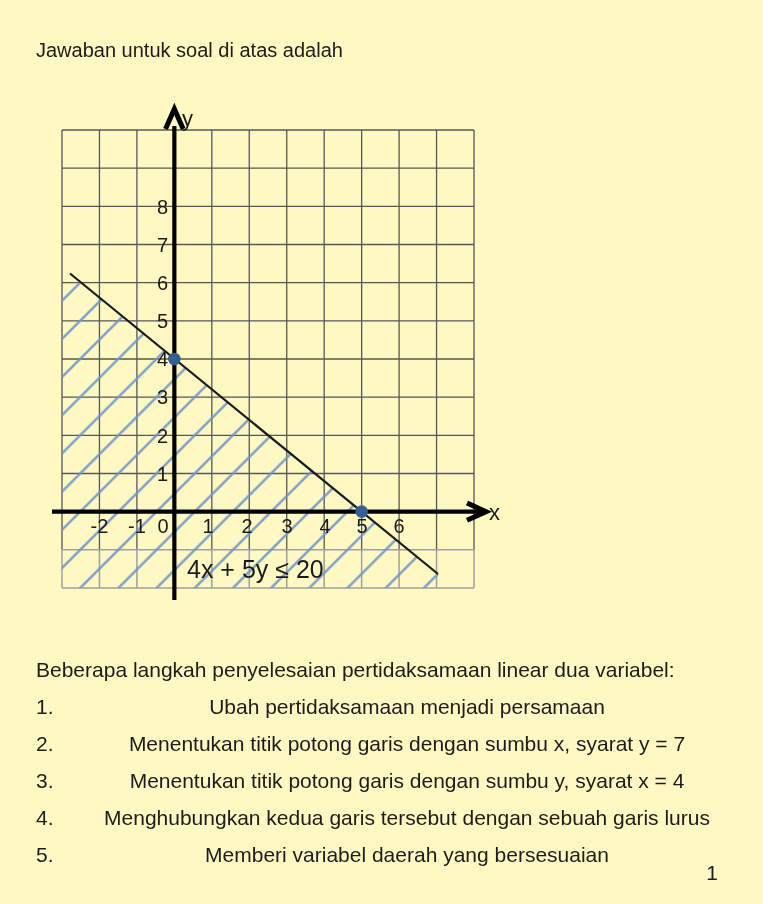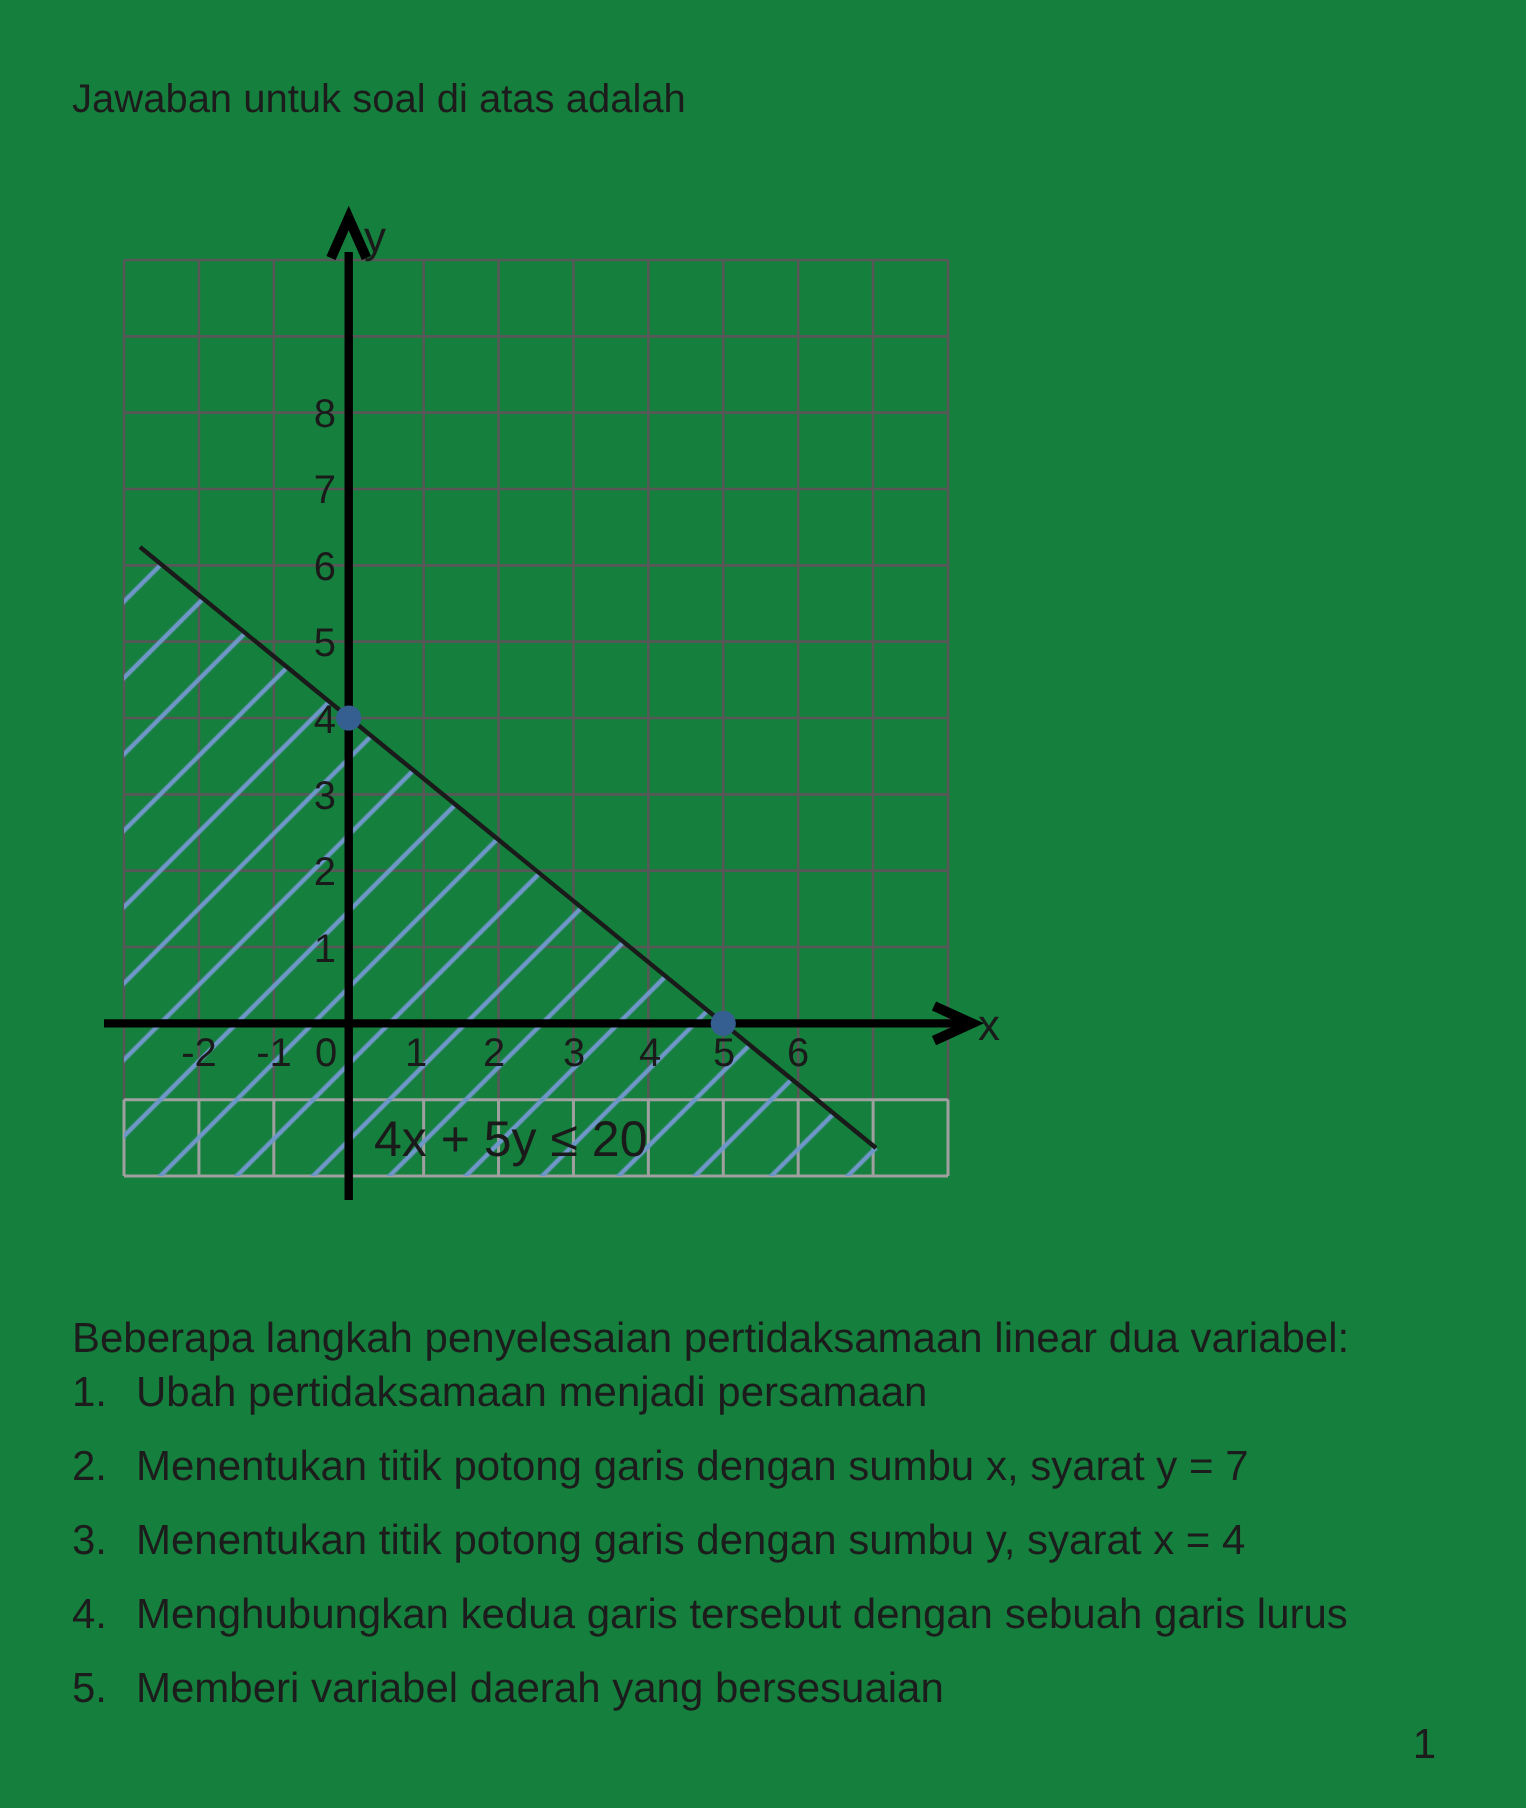--- a/index.html
+++ b/index.html
@@ -1,20 +1,20 @@
 <!DOCTYPE html>
 <html><head>
 <meta charset="utf-8">
 <style>
   html, body { margin: 0; padding: 0; background: #ffffff; }
   .page {
     position: relative;
     width: 763px;
     height: 904px;
-    background: #15803d;
+    background: #fef9c3;
     font-family: "Liberation Sans", "DejaVu Sans", sans-serif;
     color: #1f1f1f;
     overflow: hidden;
   }
   .title {
     position: absolute;
     left: 36px;
     top: 38px;
     font-size: 20px;
     font-weight: 400;
@@ -38,24 +38,24 @@
   .ineq-label { font-size: 25px; }
   .steps {
     position: absolute;
     left: 36px;
     top: 658px;
     width: 710px;
     font-size: 21px;
     line-height: 23px;
     color: #1c1c1c;
   }
-  .steps .intro { margin: 0 0 4px 0; }
+  .steps .intro { margin: 0 0 14px 0; }
   .step-item { display: flex; margin: 0 0 14px 0; }
   .step-item .num { width: 32px; flex: 0 0 32px; }
-  .step-item .txt { flex: 1; }
+  .step-item .txt { flex: 1; text-align: center; }
   .pageno {
     position: absolute;
     top: 861px;
     right: 45px;
     font-size: 21px;
     color: #1c1c1c;
   }
 </style>
 </head>
 <body>

